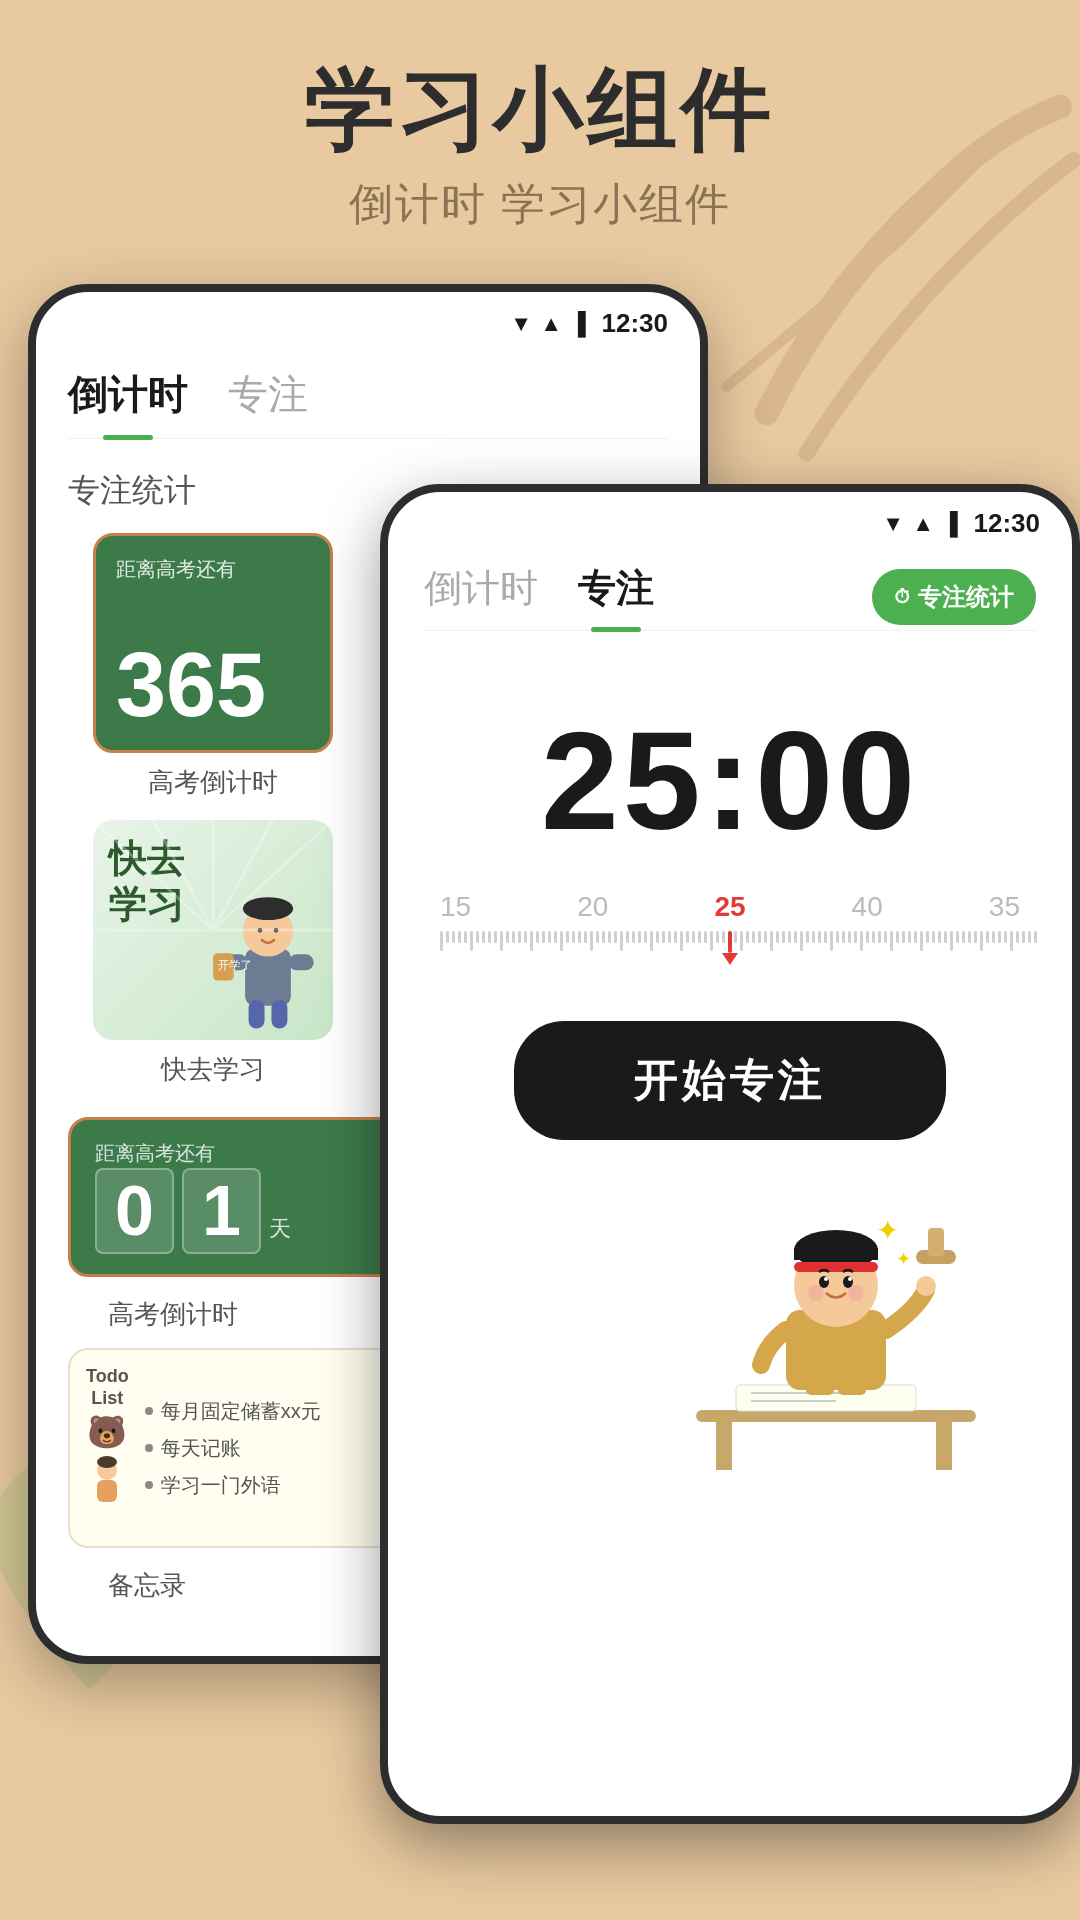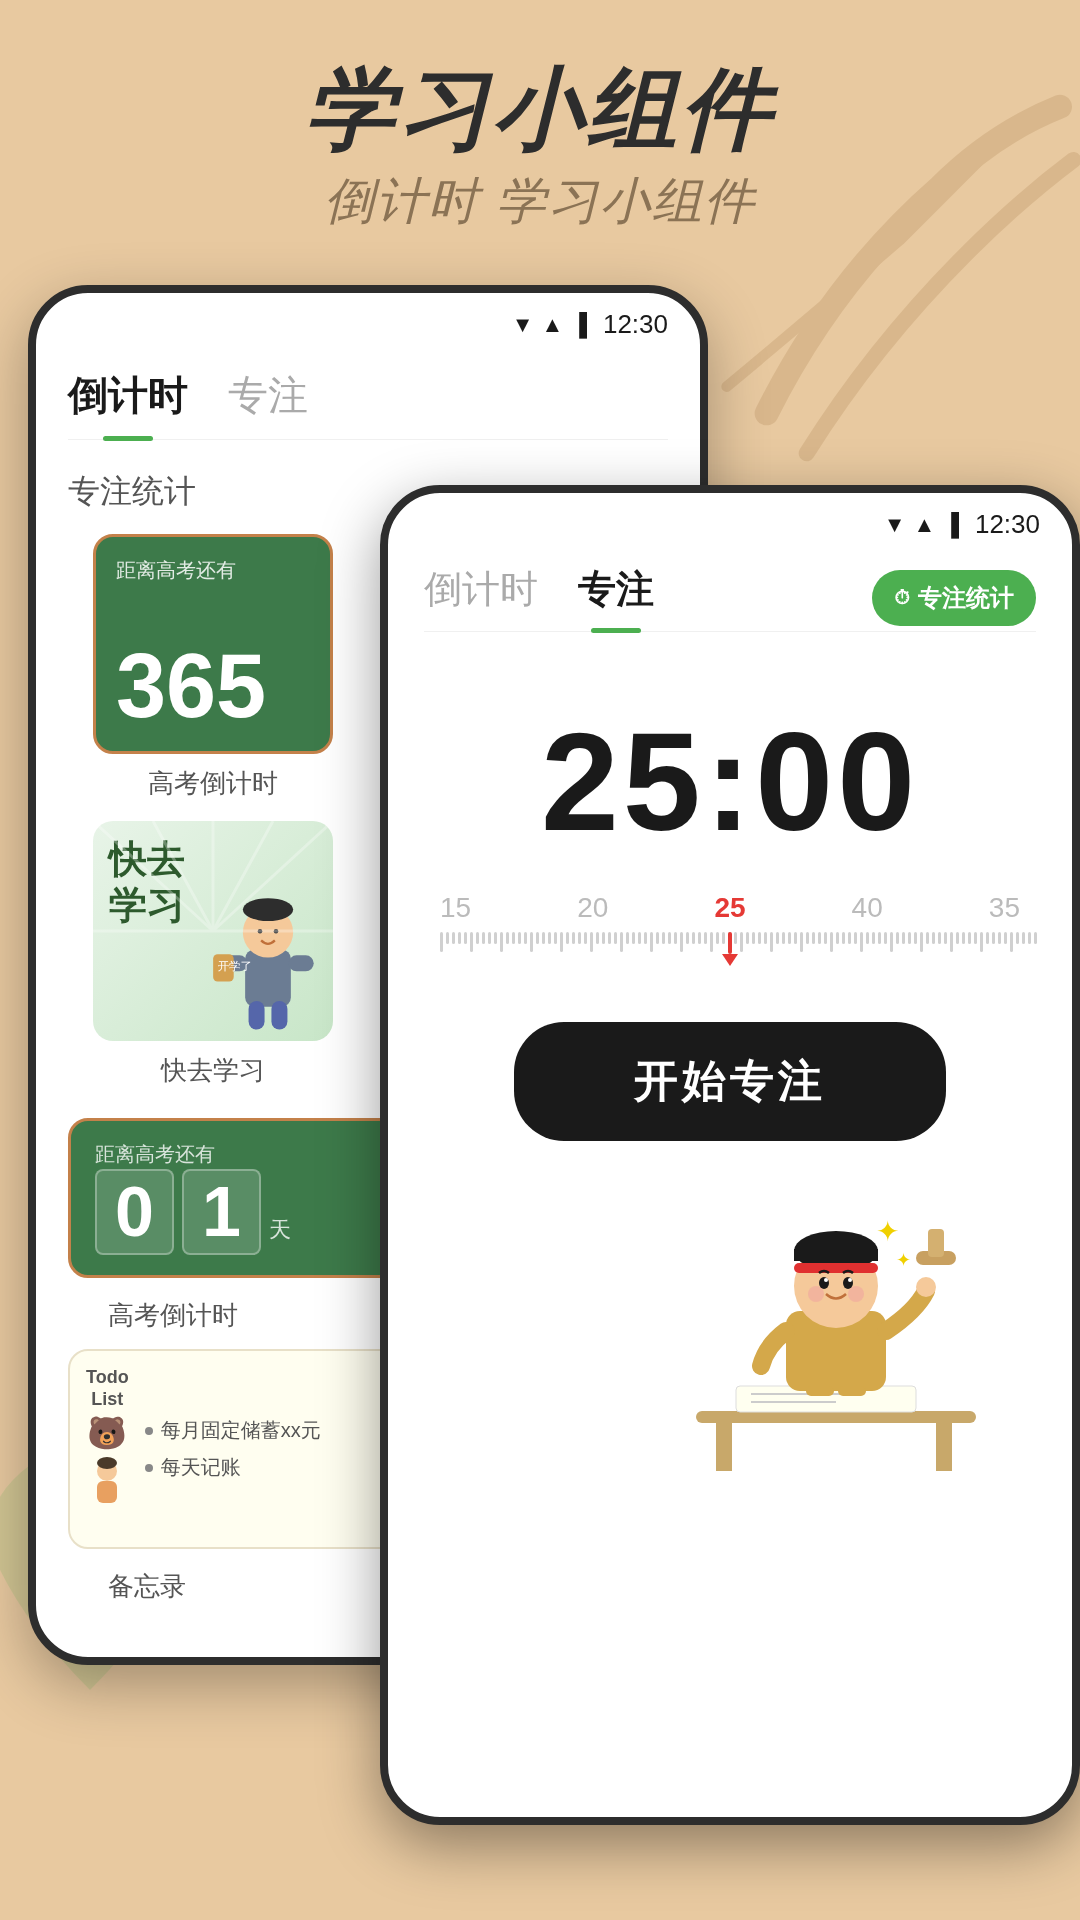--- a/index.html
+++ b/index.html
@@ -28,33 +28,32 @@
       opacity: 0.3;
     }
 
     
     .header {
       text-align: center;
       padding-top: 60px;
       padding-bottom: 30px;
       position: relative;
       z-index: 2;
-      font-style: italic;
     }
     .header-title {
       font-size: 90px;
       font-weight: 900;
       color: #2d2d2d;
       letter-spacing: 4px;
       line-height: 1.1;
     }
     .header-subtitle {
-      font-size: 50px;
+      font-size: 44px;
       color: #8b7355;
-      margin-top: 9px;
+      margin-top: 16px;
       letter-spacing: 2px;
     }
 
     
     .phones-container {
       position: relative;
       width: 1080px;
       height: 1480px;
       margin-top: 20px;
     }
@@ -97,21 +96,21 @@
       padding: 16px 32px 8px;
       gap: 10px;
     }
     .status-icons {
       display: flex;
       align-items: center;
       gap: 8px;
     }
     .status-time {
       font-size: 26px;
-      font-weight: 400;
+      font-weight: 700;
       color: #1a1a1a;
       margin-left: 8px;
     }
     .wifi-icon { font-size: 22px; color: #1a1a1a; }
     .signal-icon { font-size: 22px; color: #1a1a1a; }
     .battery-icon { font-size: 22px; color: #1a1a1a; }
 
     
     .back-phone-content {
       padding: 0 32px;
@@ -704,20 +703,24 @@
             </div>
             <div class="todo-items">
               <div class="todo-item">
                 <div class="todo-dot"></div>
                 <span>每月固定储蓄xx元</span>
               </div>
               <div class="todo-item">
                 <div class="todo-dot"></div>
                 <span>每天记账</span>
               </div>
+              <div class="todo-item">
+                <div class="todo-dot"></div>
+                <span>学习一门外语</span>
+              </div>
             </div>
           </div>
           <div class="widget-label" style="padding-left:40px;margin-top:8px;">备忘录</div>
         </div>
       </div>
 
     </div>
   </div>
 
   <div class="phone-front">

